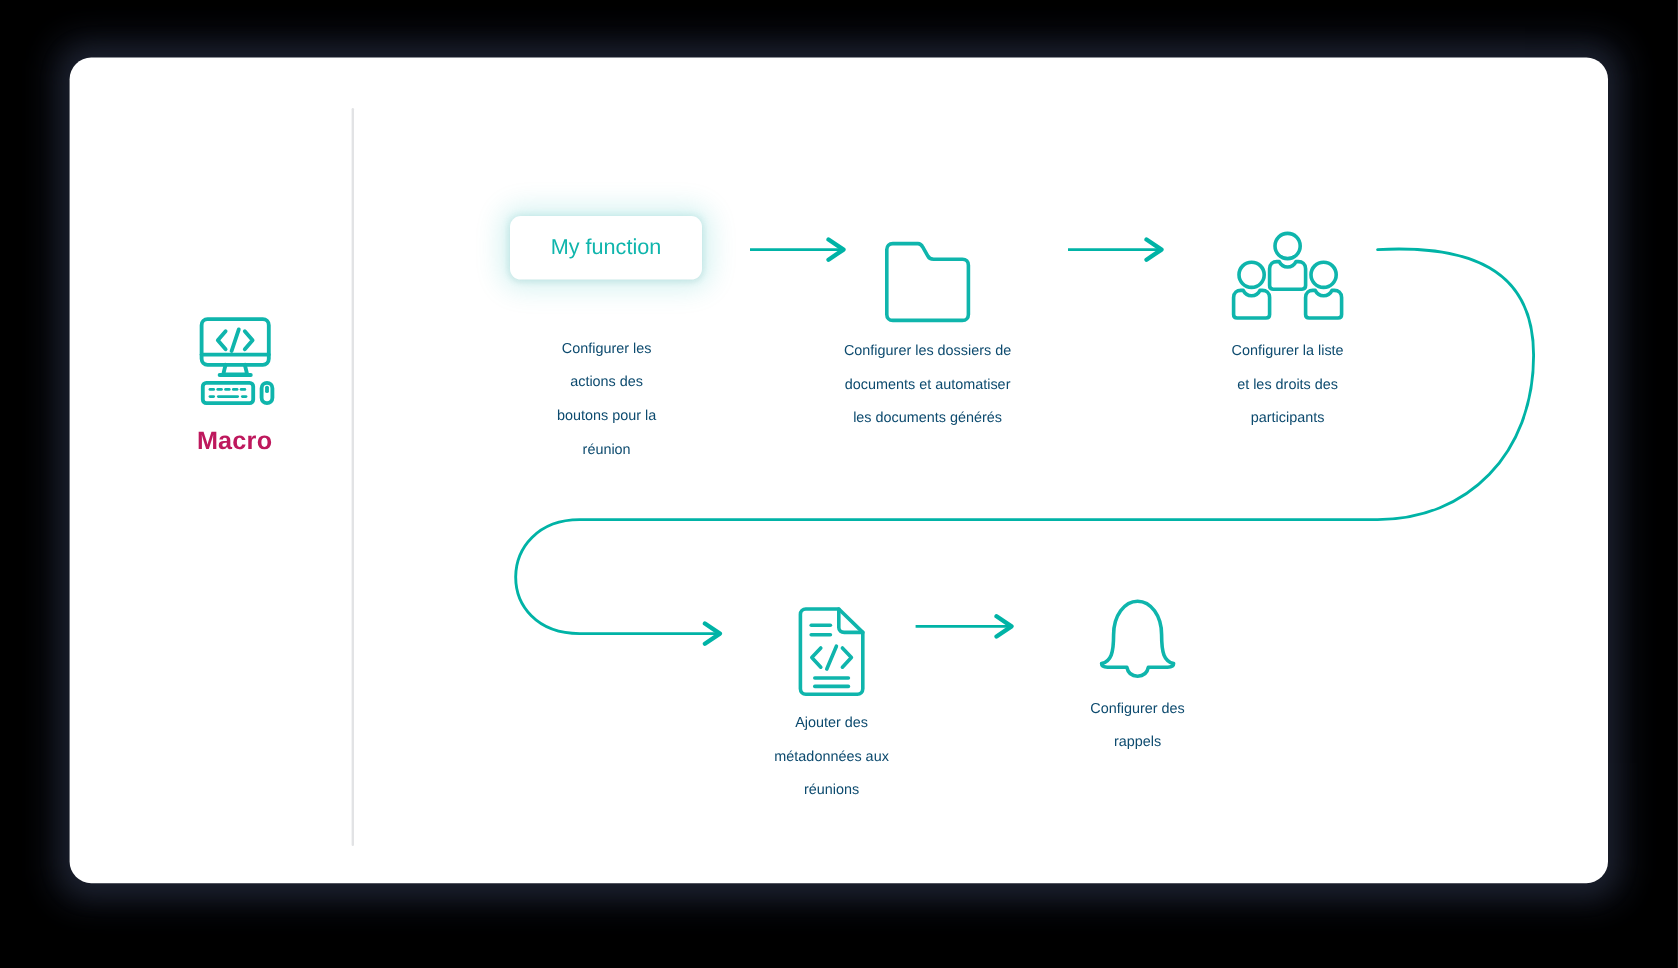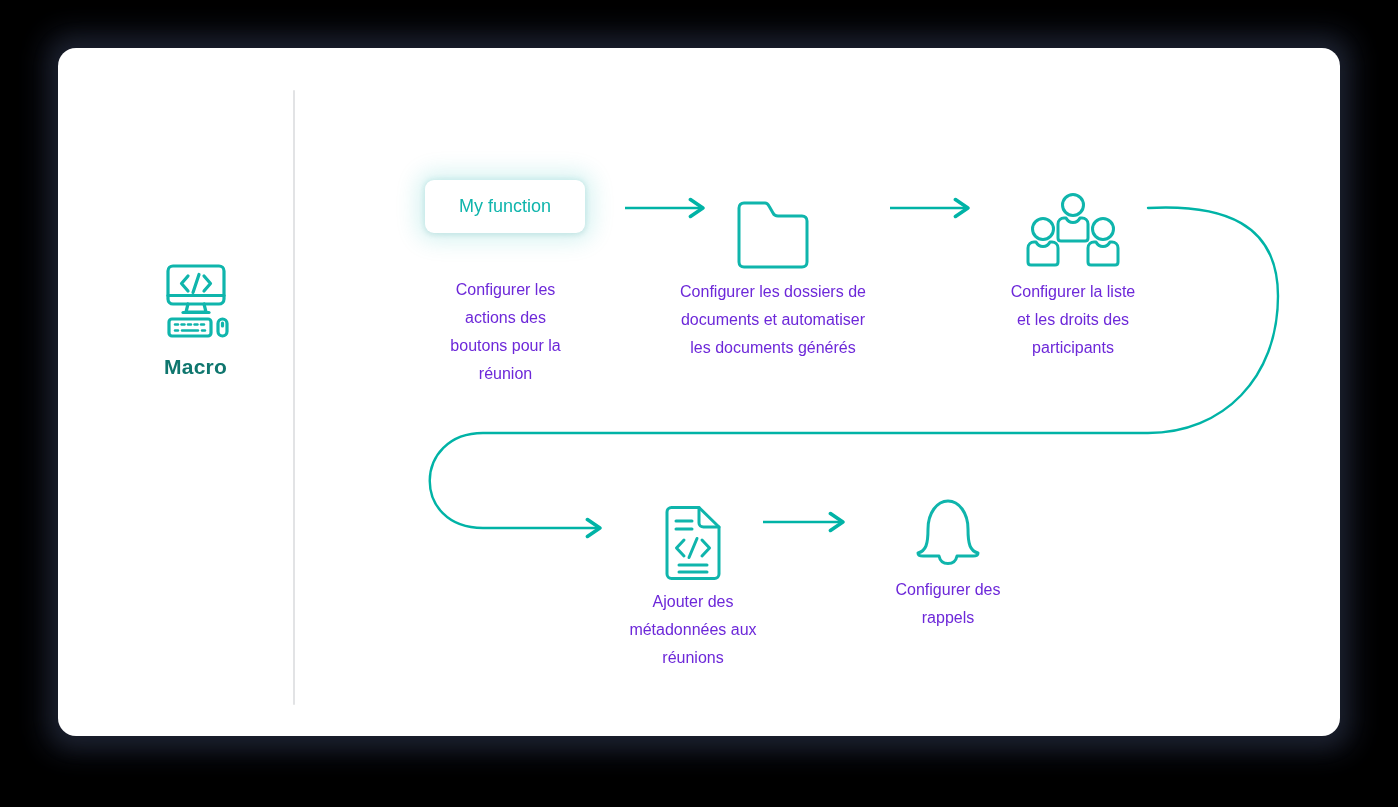--- a/index.html
+++ b/index.html
@@ -59,21 +59,21 @@
     position: absolute;
     left: 40px; top: 215px;
     width: 195px;
     text-align: center;
   }
   .macro-icon { display: block; margin: 0 auto; }
   .macro-title {
     margin-top: 10px;
     font-size: 21px;
     font-weight: bold;
-    color: #0f766e;
+    color: #be185d;
     letter-spacing: .2px;
   }
   .macro-sub {
     margin-top: 48px;
     font-size: 17.5px;
     line-height: 23px;
     font-weight: bold;
     color: #8a8a8d;
   }
 
@@ -97,23 +97,23 @@
     position: absolute;
     text-align: center;
   }
   .node .icon-wrap {
     height: 90px;
     display: flex;
     align-items: center;
     justify-content: center;
   }
   .node .cap {
-    font-size: 16px;
+    font-size: 12px;
     line-height: 28px;
-    color: #6d28d9;
+    color: #0c4a6e;
     white-space: pre-line;
   }
 
   
   .fn-btn {
     position: absolute;
     left: 132px; top: 132px;
     width: 160px; height: 53px;
     background: #ffffff;
     border-radius: 9px;

